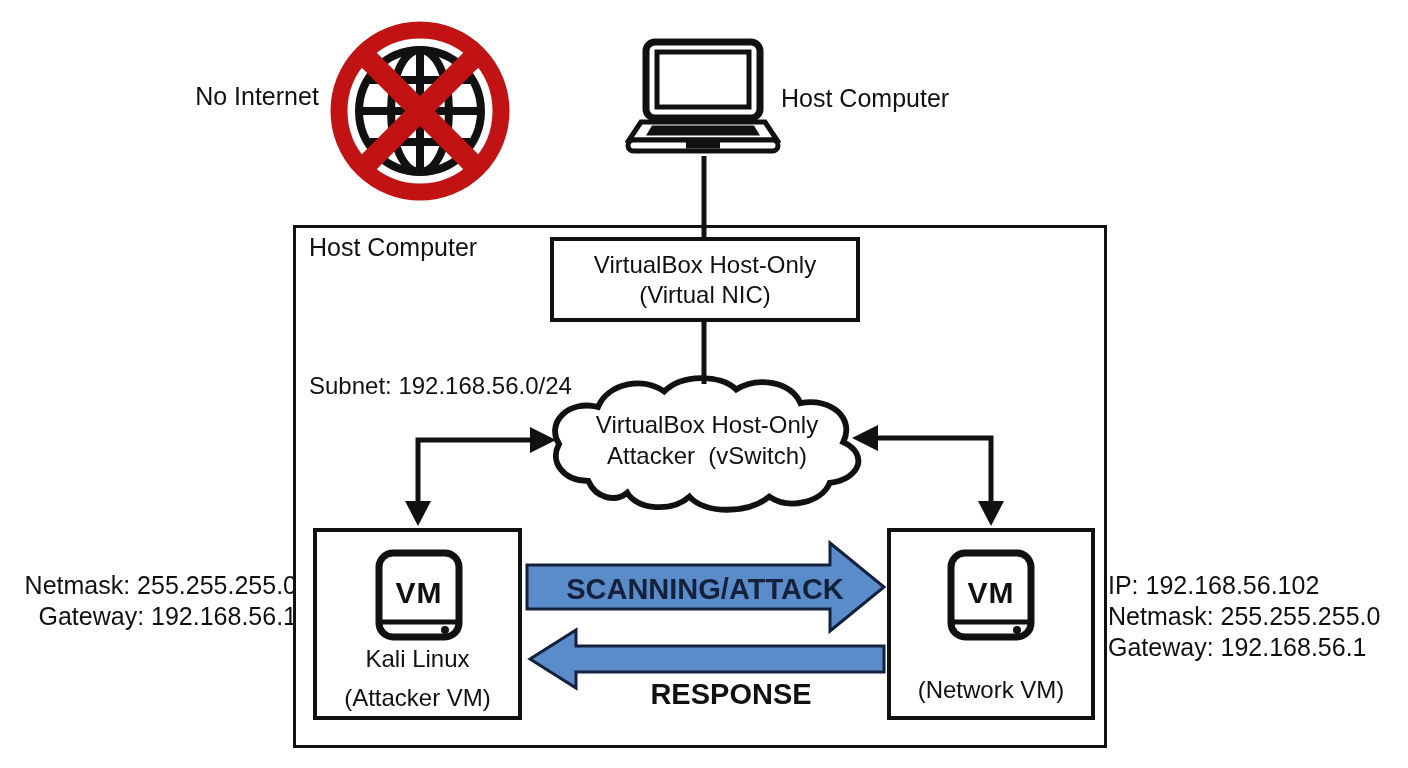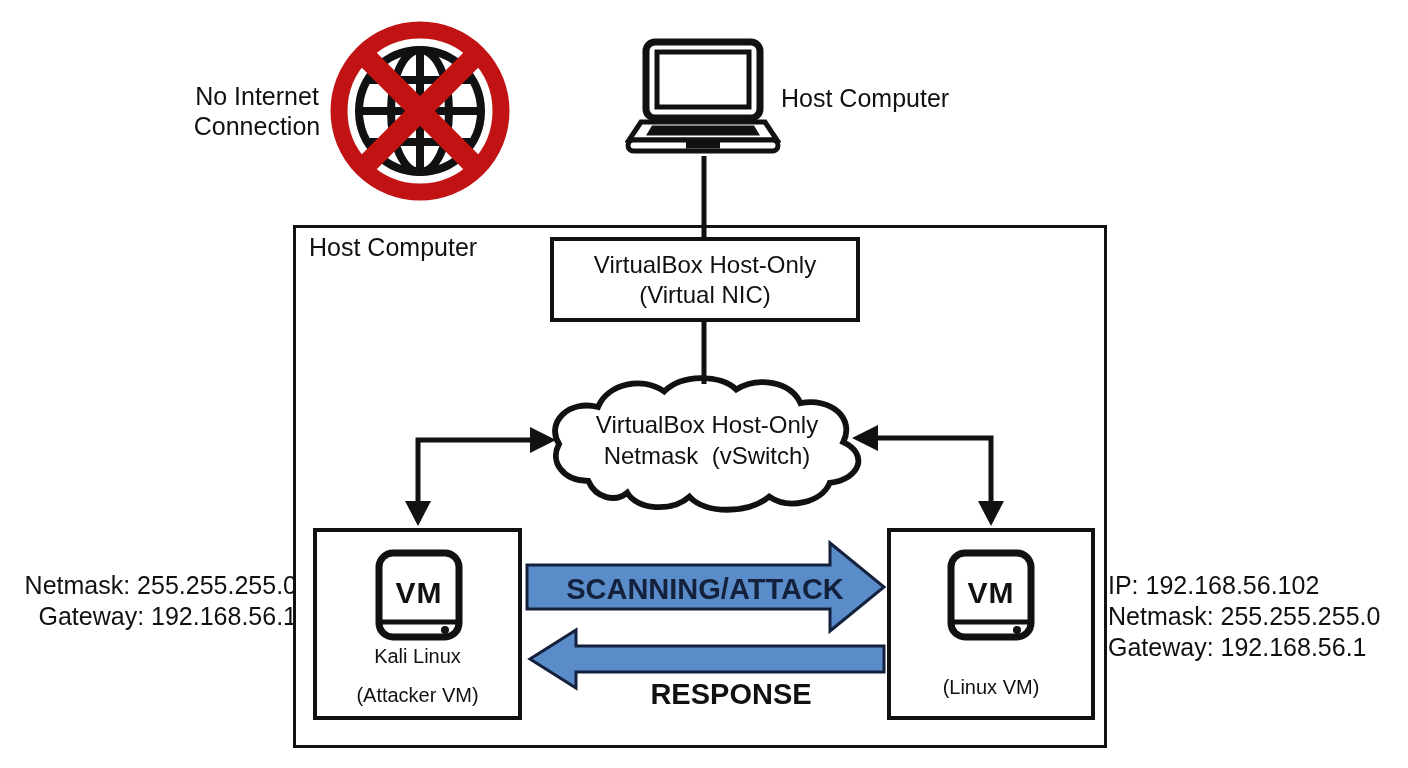--- a/index.html
+++ b/index.html
@@ -56,21 +56,21 @@
   .meta-box { left: 887px; top: 528px; width: 208px; }
   .vm-icon { width: 88px; height: 92px; }
   .vm-icon .frame { fill: #ffffff; stroke: var(--ink); stroke-width: 7; }
   .vm-icon .bar { stroke: var(--ink); stroke-width: 5; }
   .vm-icon .dot { fill: var(--ink); }
   .kali-icon { left: 375px; top: 549px; }
   .meta-icon { left: 947px; top: 549px; }
   .vm-icon-text { width: 88px; text-align: center; font-size: 30px; font-weight: bold; letter-spacing: 1px; }
   .kali-vm-text { left: 375px; top: 576px; }
   .meta-vm-text { left: 947px; top: 576px; }
-  .vm-name { width: 209px; text-align: center; font-size: 20px; white-space: nowrap; }
+  .vm-name { width: 209px; text-align: center; font-size: 24px; white-space: nowrap; }
   .kali-name { left: 313px; top: 645px; }
   .kali-role { left: 313px; top: 676px; margin-top: 8px; }
   .meta-name { left: 887px; top: 643px; width: 208px; }
   .meta-role { left: 887px; top: 676px; width: 208px; }
 
   
   .flow-label { width: 300px; text-align: center; font-size: 29px; font-weight: bold; white-space: nowrap; }
   .attack-label { left: 555px; top: 573px; color: var(--navy); }
   .response-label { left: 581px; top: 678px; color: var(--ink); }
 
@@ -79,21 +79,20 @@
   .net-left { left: 0px; top: 570px; width: 297px; text-align: right; }
   .net-right { left: 1108px; top: 570px; width: 296px; text-align: left; }
 </style>
 </head>
 <body>
 
 <div class="stage">
 
   <div class="abs no-internet-label">
     <div>No Internet</div>
-    <div>Connection</div>
   </div>
 
   <svg class="abs globe" viewBox="0 0 180 180" aria-hidden="true">
     <circle class="ink-line" cx="90" cy="90" r="61"></circle>
     <ellipse class="ink-line" cx="90" cy="90" rx="29" ry="61"></ellipse>
     <line class="ink-line" x1="90" y1="29" x2="90" y2="151"></line>
     <line class="ink-line" x1="29" y1="90" x2="151" y2="90"></line>
     <line class="ink-line" x1="38" y1="59" x2="142" y2="59"></line>
     <line class="ink-line" x1="38" y1="121" x2="142" y2="121"></line>
     <circle class="globe-ring" cx="90" cy="90" r="81"></circle>
@@ -151,44 +150,45 @@
     <g>
       <polygon class="flow" points="884,646 576,646 576,630 530,659 576,688 576,672 884,672"></polygon>
     </g>
   </svg>
 
   <div class="abs nic-box">
     <div>VirtualBox Host-Only</div>
     <div>(Virtual NIC)</div>
   </div>
 
+  <div class="abs subnet-label">Subnet: 192.168.56.0/24</div>
 
   <div class="abs cloud-text">
     <div>VirtualBox Host-Only</div>
-    <div class="pre">Netmask  (vSwitch)</div>
+    <div class="pre">Attacker  (vSwitch)</div>
   </div>
 
   <div class="abs vm-box kali-box"></div>
   <svg class="abs vm-icon kali-icon" viewBox="0 0 88 92" aria-hidden="true">
     <rect class="frame" x="4" y="4" width="80" height="84" rx="14"></rect>
     <line class="bar" x1="5" y1="73" x2="83" y2="73"></line>
     <circle class="dot" cx="70" cy="81" r="4"></circle>
   </svg>
   <div class="abs vm-icon-text kali-vm-text">VM</div>
   <div class="abs vm-name kali-name">Kali Linux</div>
   <div class="abs vm-name kali-role">(Attacker VM)</div>
 
   <div class="abs vm-box meta-box"></div>
   <svg class="abs vm-icon meta-icon" viewBox="0 0 88 92" aria-hidden="true">
     <rect class="frame" x="4" y="4" width="80" height="84" rx="14"></rect>
     <line class="bar" x1="5" y1="73" x2="83" y2="73"></line>
     <circle class="dot" cx="70" cy="81" r="4"></circle>
   </svg>
   <div class="abs vm-icon-text meta-vm-text">VM</div>
-  <div class="abs vm-name meta-role">(Linux VM)</div>
+  <div class="abs vm-name meta-role">(Network VM)</div>
 
   <div class="abs flow-label attack-label">SCANNING/ATTACK</div>
   <div class="abs flow-label response-label">RESPONSE</div>
 
   <div class="abs net-block net-left">
     <div>Netmask: 255.255.255.0</div>
     <div>Gateway: 192.168.56.1</div>
   </div>
   <div class="abs net-block net-right">
     <div>IP: 192.168.56.102</div>

